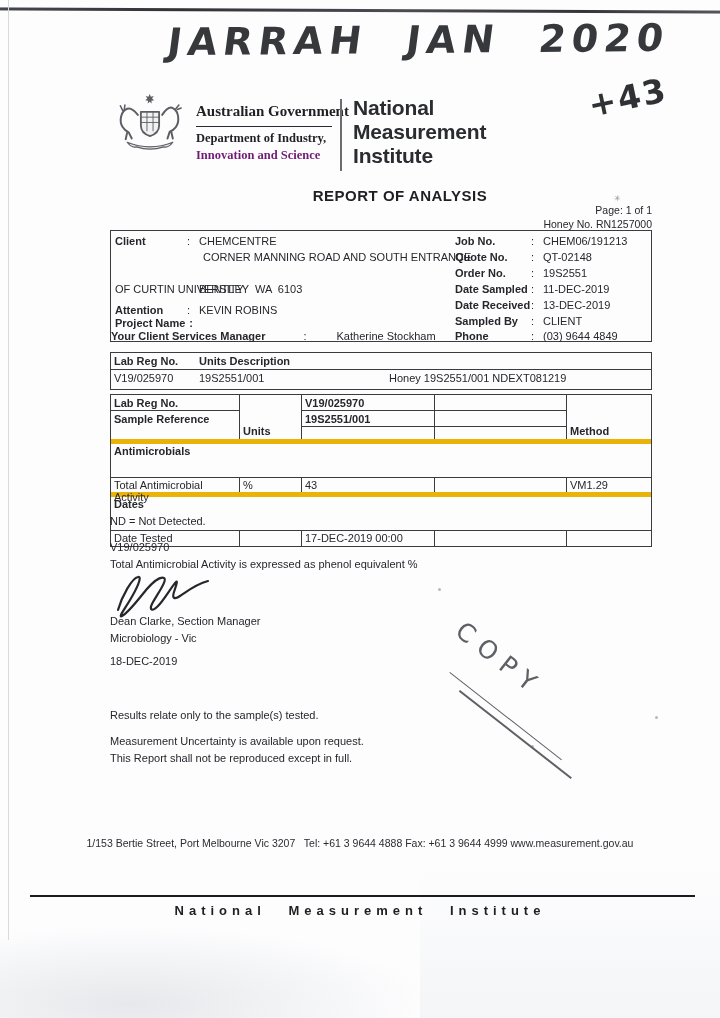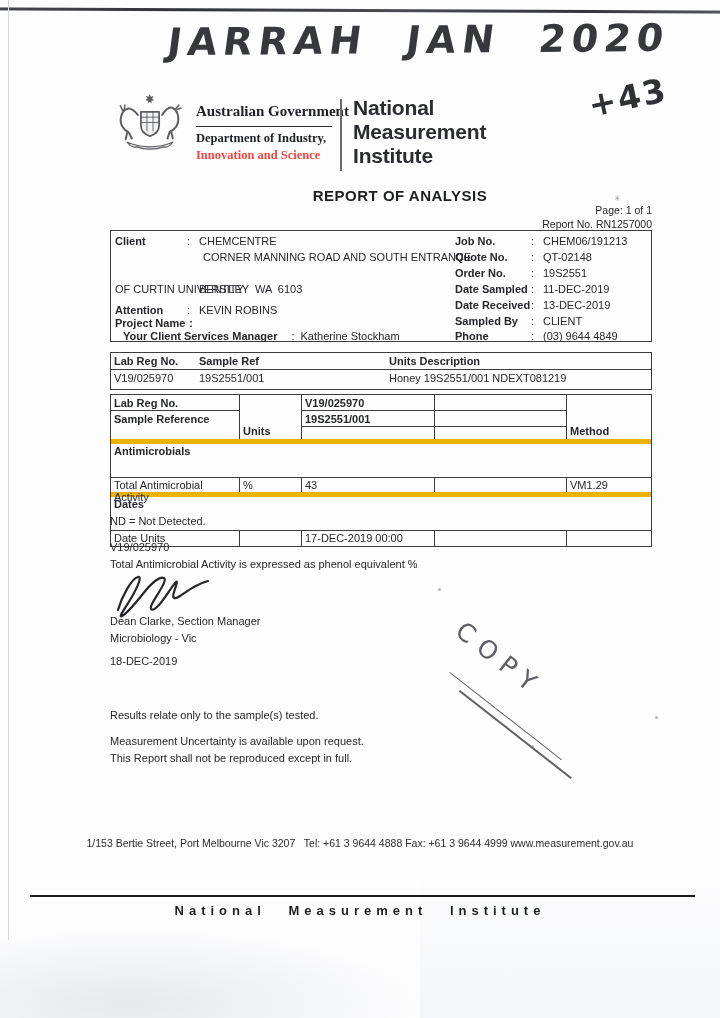--- a/index.html
+++ b/index.html
@@ -29,21 +29,21 @@
     font-size:38px;font-weight:bold;color:#36383c;letter-spacing:6px;word-spacing:20px;
     transform:skewX(-8deg) rotate(-0.5deg);}
   .hw-score{left:588px;top:78px;font-family:"DejaVu Sans",sans-serif;
     font-size:33px;font-weight:bold;color:#2f3135;letter-spacing:2px;transform:rotate(-12deg);}
 
   
   .gov-name{left:196px;top:103px;font-family:"Liberation Serif",serif;
     font-size:15px;font-weight:bold;color:#1f2024;}
   .gov-rule{left:196px;top:126px;width:136px;height:1px;background:#2a2b2f;}
   .gov-dept1{left:196px;top:131px;font-family:"Liberation Serif",serif;font-size:12.5px;font-weight:bold;color:#1f2024;}
-  .gov-dept2{left:196px;top:148px;font-family:"Liberation Serif",serif;font-size:12.5px;font-weight:bold;color:#ef4444;}
+  .gov-dept2{left:196px;top:148px;font-family:"Liberation Serif",serif;font-size:12.5px;font-weight:bold;color:#701a75;}
   .logo-divider{left:340px;top:99px;width:2px;height:72px;background:#6a6c70;}
   .nmi-block{left:353px;top:96px;font-size:21px;line-height:24px;font-weight:bold;
     color:#2b2c30;letter-spacing:-0.2px;}
 
   
   .report-title{left:0;top:187px;width:800px;text-align:center;
     font-size:15px;font-weight:bold;letter-spacing:.5px;color:#1e1f23;}
   .page-mark{left:614px;top:194px;font-size:8px;color:#8a8c90;}
   .page-label{right:68px;top:204px;font-size:10.5px;}
   .report-no{right:68px;top:218px;font-size:10.5px;}
@@ -135,21 +135,21 @@
   <div class="abs logo-divider"></div>
   <div class="abs nmi-block">
     <div>National</div>
     <div>Measurement</div>
     <div>Institute</div>
   </div>
 
   <div class="abs report-title">REPORT OF ANALYSIS</div>
   <div class="abs page-mark">✳</div>
   <div class="abs page-label">Page: 1 of 1</div>
-  <div class="abs report-no">Report No. RN1257000</div>
+  <div class="abs report-no">Honey No. RN1257000</div>
 
   <div class="abs client-box">
     <div class="crow" style="left:4px;top:4px;">
       <span class="lbl lw">Client</span>
       <span class="colon">:</span>
       <span>CHEMCENTRE</span>
     </div>
     <div class="crow" style="left:8px;top:20px;">
       <span class="lw"></span>
         <span class="colon"></span>
@@ -167,21 +167,21 @@
     </div>
     <div class="crow" style="left:4px;top:73px;justify-content:space-between;">
       <span class="lbl lw">Attention</span>
       <span class="colon">:</span>
       <span>KEVIN ROBINS</span>
     </div>
     <div class="crow" style="left:4px;top:86px;">
       <span class="lbl">Project Name</span>
       <span class="lbl" style="margin-left:4px;">:</span>
     </div>
-    <div class="crow" style="left:12px;top:99px;">
+    <div class="crow" style="left:0;top:99px;gap:24px;">
       <span class="lbl">Your Client Services Manager</span>
       <span style="margin-left:14px;margin-right:6px;">:</span>
       <span>Katherine Stockham</span>
     </div>
 
     <div class="crow" style="left:344px;top:4px;">
       <span class="lbl lw2">Job No.</span>
       <span class="colon">:</span>
       <span>CHEM06/191213</span>
     </div>
@@ -213,21 +213,20 @@
     <div class="crow" style="left:344px;top:99px;">
       <span class="lbl lw2">Phone</span>
       <span class="colon">:</span>
       <span>(03) 9644 4849</span>
     </div>
   </div>
 
   <div class="abs t1">
     <div class="hdr">
       <div class="c t1c1">Lab Reg No.</div>
-      <div class="c t1c2">Sample Ref</div>
       <div class="c t1c3">Units Description</div>
     </div>
     <div class="row">
       <div class="c t1c1">V19/025970</div>
       <div class="c t1c2">19S2551/001</div>
       <div class="c t1c3">Honey 19S2551/001 NDEXT081219</div>
     </div>
   </div>
 
   <div class="abs t2">
@@ -258,21 +257,21 @@
       <div class="dc t2c1">Total Antimicrobial Activity</div>
       <div class="dc t2c2">%</div>
       <div class="dc t2c3">43</div>
       <div class="dc t2c4"></div>
       <div class="dc t2c5">VM1.29</div>
     </div>
 
     <div class="section">Dates</div>
 
     <div class="drow" style="height:16px;">
-      <div class="dc t2c1">Date Units</div>
+      <div class="dc t2c1">Date Tested</div>
       <div class="dc t2c2"></div>
       <div class="dc t2c3">17-DEC-2019 00:00</div>
       <div class="dc t2c4"></div>
       <div class="dc t2c5"></div>
     </div>
   </div>
 
   <div class="abs fs11" style="left:110px;top:514px;">ND = Not Detected.</div>
   <div class="abs fs11" style="left:110px;top:540px;">V19/025970</div>
   <div class="abs fs11" style="left:110px;top:557px;">Total Antimicrobial Activity is expressed as phenol equivalent %</div>

